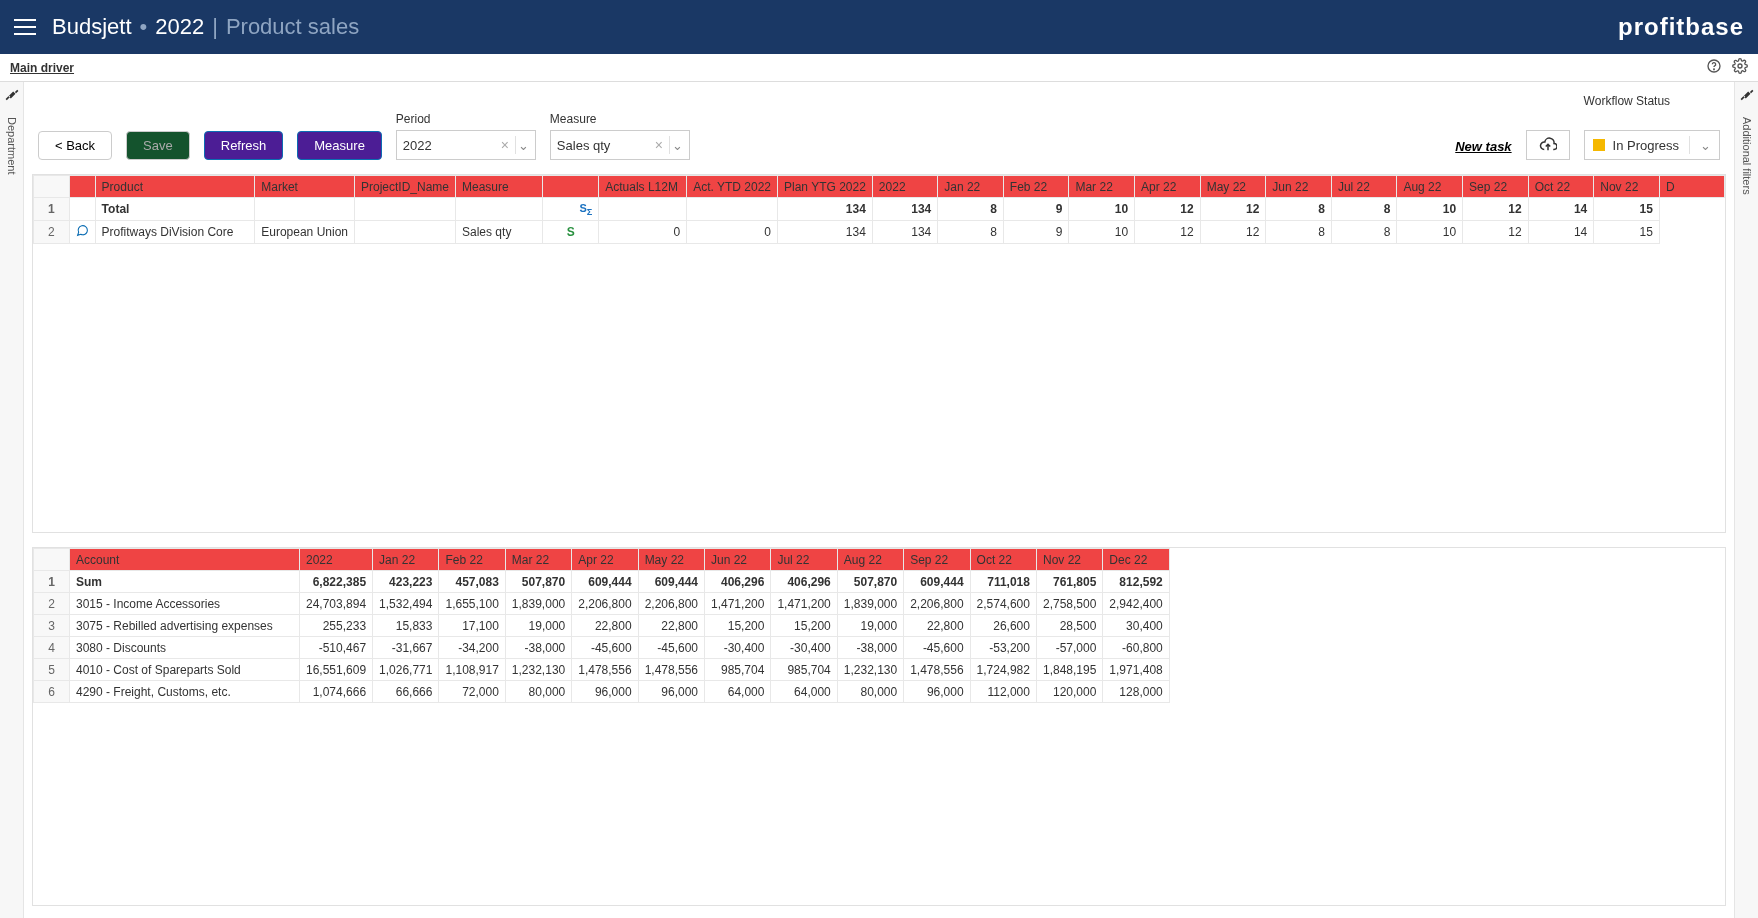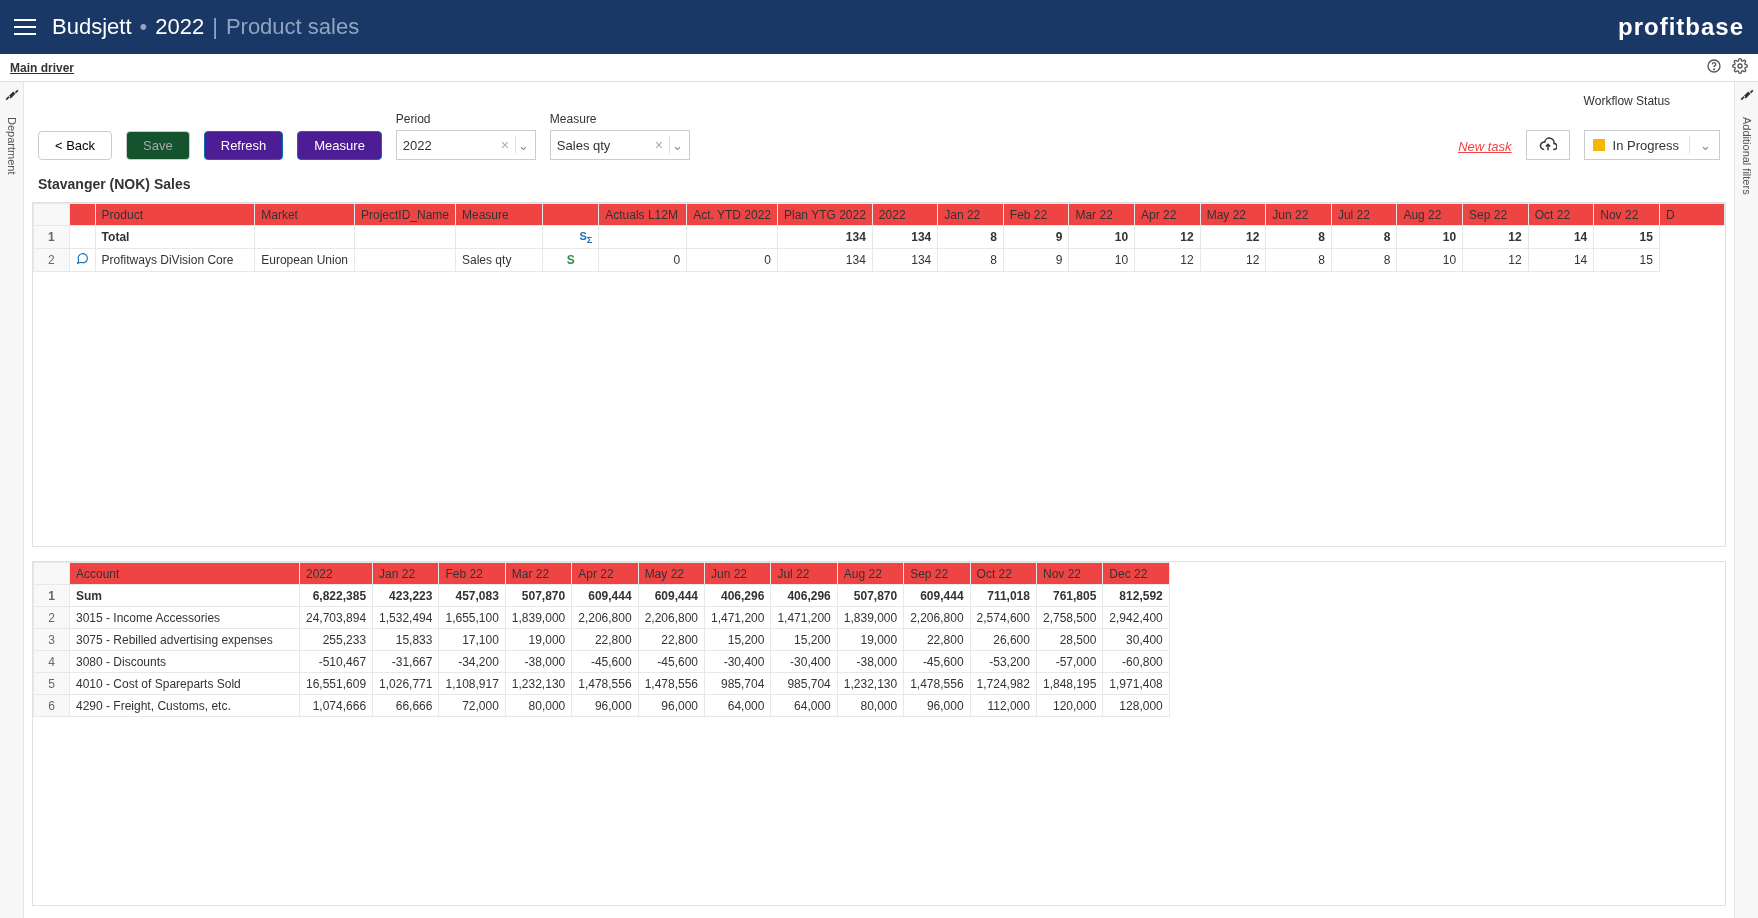--- a/index.html
+++ b/index.html
@@ -36,21 +36,21 @@
 .toolbar .btn.primary { background: #4c1d95; color: #fff; border-color: #0c6db3; }
 .toolbar .btn[disabled] { background: #14532d; color: #aaa; cursor: not-allowed; }
 .toolbar-group { display: flex; flex-direction: column; gap: 4px; }
 .toolbar-group label { font-size: 12px; color: #333; }
 .combo { display: flex; align-items: center; border: 1px solid #ccc; height: 30px; min-width: 140px; padding: 0 6px; background: #fff; position: relative; }
 .combo-text { flex: 1; font-size: 13px; }
 .combo-x { color: #aaa; font-size: 14px; padding: 0 4px; cursor: pointer;}
 .combo-divider { width: 1px; height: 18px; background: #e1e1e1; margin: 0 2px; }
 .combo-caret { color: #888; }
 .spacer { flex: 1; }
-.link-btn { color: #ef4444; font-style: italic; text-decoration: underline; font-size: 13px; cursor: pointer; padding-bottom: 6px;}
+.link-btn { color: #000000; font-style: italic; text-decoration: underline; font-size: 13px; cursor: pointer; padding-bottom: 6px; font-weight: bold;}
 .icon-btn { width: 44px; height: 30px; border: 1px solid #ccc; background: #fff; display: flex; align-items: center; justify-content: center; cursor: pointer; }
 .icon-btn svg { width: 18px; height: 18px; color: #333; }
 .workflow-select { display: flex; align-items: center; border: 1px solid #ccc; height: 30px; min-width: 120px; padding: 0 8px; gap: 8px; margin-top: 18px; }
 .status-dot { width: 12px; height: 12px; background: #f5b800; }
 
 .grid-title { font-size: 14px; font-weight: bold; padding: 2px 6px 10px 6px; }
 
 
 .grid-wrap { border: 1px solid #e1e1e1; flex: 1; display: flex; flex-direction: column; overflow: hidden; }
 .grid-wrap.top { min-height: 200px; height: 420px;}
@@ -158,21 +158,20 @@
         <label>Workflow Status</label>
         <div class="workflow-select">
           <span class="status-dot"></span>
           <span>In Progress</span>
           <span class="combo-divider"></span>
           <span class="combo-caret">⌄</span>
         </div>
       </div>
     </div>
 
-    <div class="grid-title">Stavanger (NOK)  Sales</div>
 
     <div class="grid-wrap top">
       <div class="grid-scroll">
         <table class="grid" id="grid1-table">
             <thead>
               <tr>
                 <th class="rownum"></th>
                 <th class="small-icon-cell"></th>
                 <th class="col-prod">Product</th>
                 <th class="col-med">Market</th>

